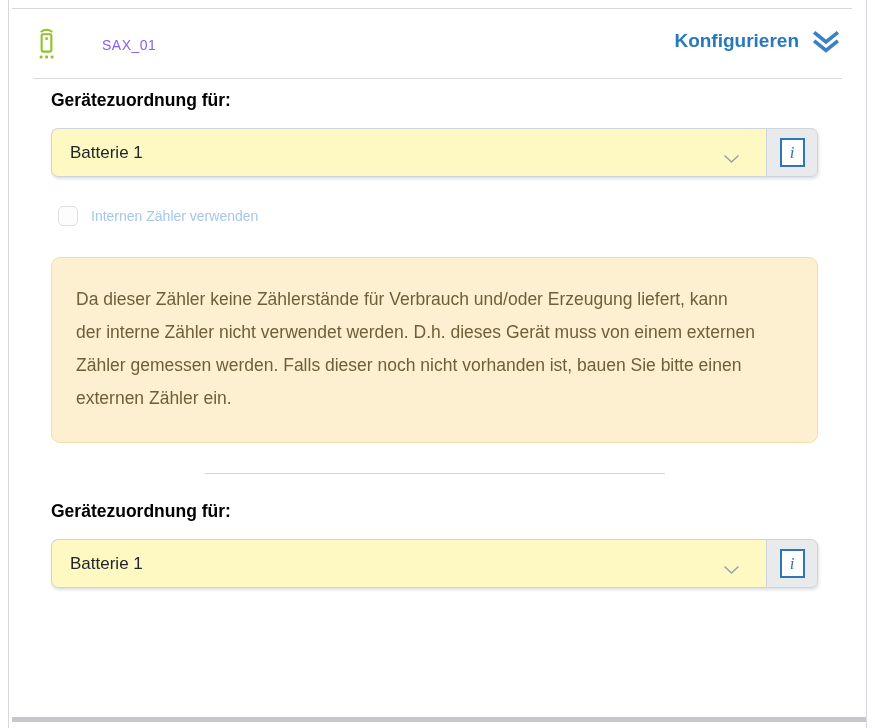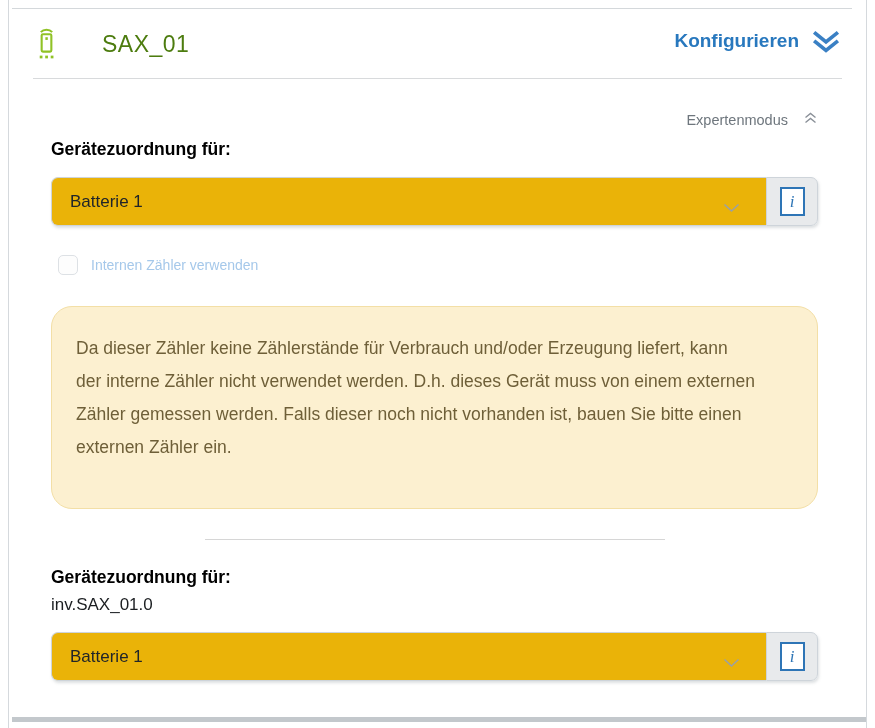--- a/index.html
+++ b/index.html
@@ -16,21 +16,21 @@
 
   
   .panel-header {
     display: flex; align-items: center;
     padding: 16px 26px 14px 27px;
   }
   .battery-icon { flex: 0 0 auto; margin-top: 2px; }
   .device-title {
     margin-left 45px;
     margin-left: 45px;
-    font-size: 23px; color: #4d7c0f; letter-spacing: 0.5px;
+    font-size: 14px; color: #8b5cf6; letter-spacing: 0.5px;
   }
   .header-spacer { flex: 1; }
   .configure-btn {
     display: flex; gap: 13px;
     background: none; border: none; cursor: pointer;
     font-family: "Liberation Sans", sans-serif;
     font-size: 19px; font-weight: bold; color: #2878be;
   }
   .header-divider { margin: 0 24px 0 24px; border: none; border-top: 1px solid #d8dadc; }
 
@@ -50,21 +50,21 @@
 
   .select-group {
     margin-top: 17px;
     display: flex; height: 49px;
     border-radius: 7px;
     box-shadow: 1px 2px 3px rgba(120,130,140,0.25);
   }
   .select-box {
     flex: 1; position: relative;
     display: flex; align-items: center;
-    background: #eab308;
+    background: #fef9c3;
     border: 1px solid #ced4da; border-right: none;
     border-radius: 7px 0 0 7px;
     padding: 0 44px 0 18px;
     font-size: 17px; color: #212529;
     cursor: pointer;
   }
   .select-chevron { position: absolute; right: 26px; top: 20px; }
   .info-addon {
     flex: 0 0 52px;
     display: flex; align-items: center; justify-content: center;
@@ -87,22 +87,22 @@
     width: 20px; height: 20px;
     border: 1px solid #dde1e5; border-radius: 5px;
     background: #fdfdfd; cursor: default;
   }
   .checkbox-label { margin-left: 13px; font-size: 14px; color: #a5c8ea; }
 
   .warning-alert {
     margin-top: 31px;
     background: #fcf0d0;
     border: 1px solid #f3dfa6;
-    border-radius: 21px;
-    padding: 25px 60px 44px 24px;
+    border-radius: 9px;
+    padding: 25px 60px 27px 24px;
     font-size: 17.5px; line-height: 33px; color: #6e5f38;
   }
 
   .section-divider {
     margin: 30px auto 0 auto;
     width: 460px;
     border: none; border-top: 1px solid #d6d6d6;
   }
 
   
@@ -138,29 +138,20 @@
           <path d="M3.5 12 L14 20.5 L24.5 12" stroke="#3a80c4" stroke-width="3.6" stroke-linecap="square" stroke-linejoin="miter" fill="none"></path>
         </svg>
       </span>
     </button>
   </div>
 
   <hr class="header-divider">
 
   <div class="panel-body">
 
-    <div class="expert-row">
-      <span>Expertenmodus</span>
-      <span>
-        <svg width="15" height="14" viewBox="0 0 15 14" fill="none">
-          <path d="M2.5 6.5 L7.5 2.5 L12.5 6.5" stroke="#8a9098" stroke-width="1.4" fill="none"></path>
-          <path d="M2.5 11.5 L7.5 7.5 L12.5 11.5" stroke="#8a9098" stroke-width="1.4" fill="none"></path>
-        </svg>
-      </span>
-    </div>
 
     <div class="group-heading">Gerätezuordnung für:</div>
 
     <div class="select-group">
       <div class="select-box">
         <span>Batterie 1</span>
         <span class="select-chevron">
           <svg width="17" height="10" viewBox="0 0 17 10" fill="none">
             <path d="M1.5 1.5 L8.5 8 L15.5 1.5" stroke="#9aa0a6" stroke-width="1.5" fill="none"></path>
           </svg>
@@ -176,21 +167,20 @@
       <span class="checkbox-label">Internen Zähler verwenden</span>
     </div>
 
     <div class="warning-alert">
       <span>Da dieser Zähler keine Zählerstände für Verbrauch und/oder Erzeugung liefert, kann der interne Zähler nicht verwendet werden. D.h. dieses Gerät muss von einem externen Zähler gemessen werden. Falls dieser noch nicht vorhanden ist, bauen Sie bitte einen externen Zähler ein.</span>
     </div>
 
     <hr class="section-divider">
 
     <div class="group-heading second">Gerätezuordnung für:</div>
-    <div class="device-id">inv.SAX_01.0</div>
 
     <div class="select-group">
       <div class="select-box">
         <span>Batterie 1</span>
         <span class="select-chevron">
           <svg width="17" height="10" viewBox="0 0 17 10" fill="none">
             <path d="M1.5 1.5 L8.5 8 L15.5 1.5" stroke="#9aa0a6" stroke-width="1.5" fill="none"></path>
           </svg>
         </span>
       </div>

